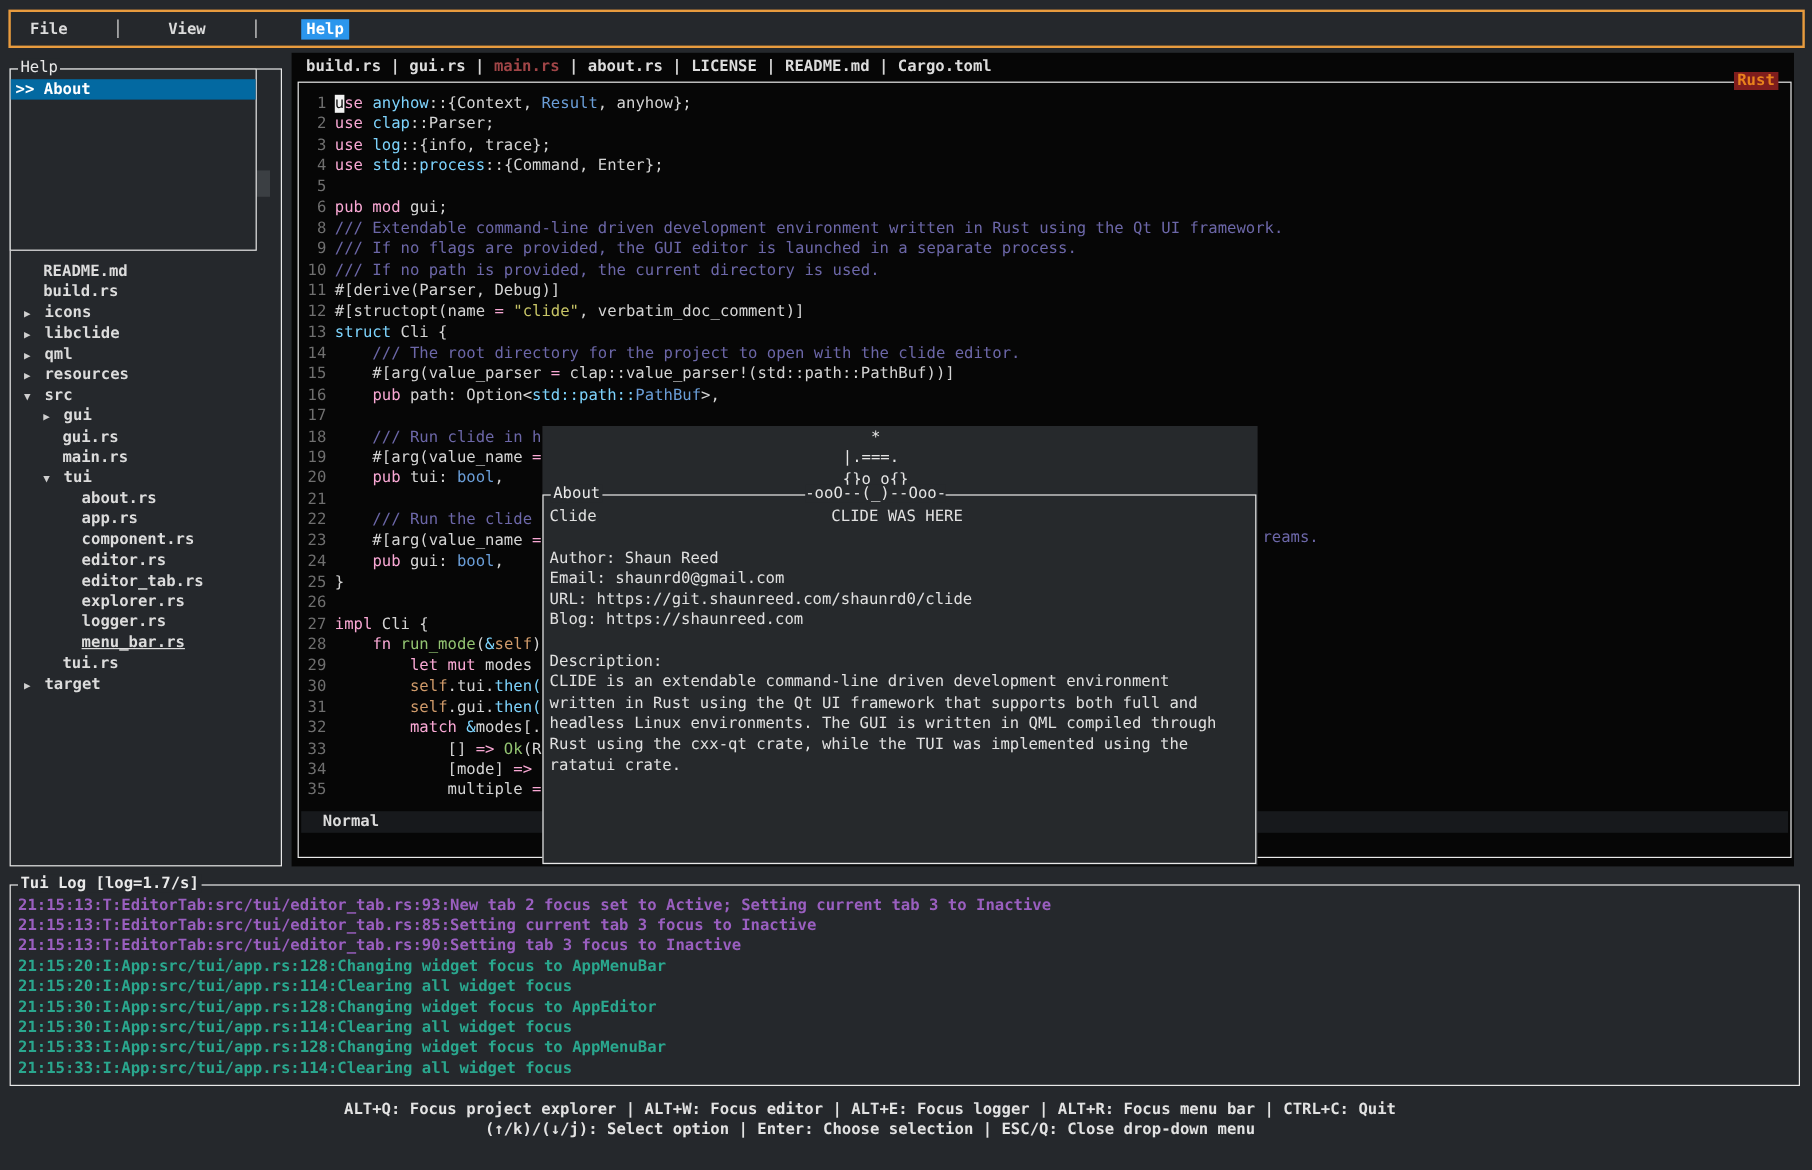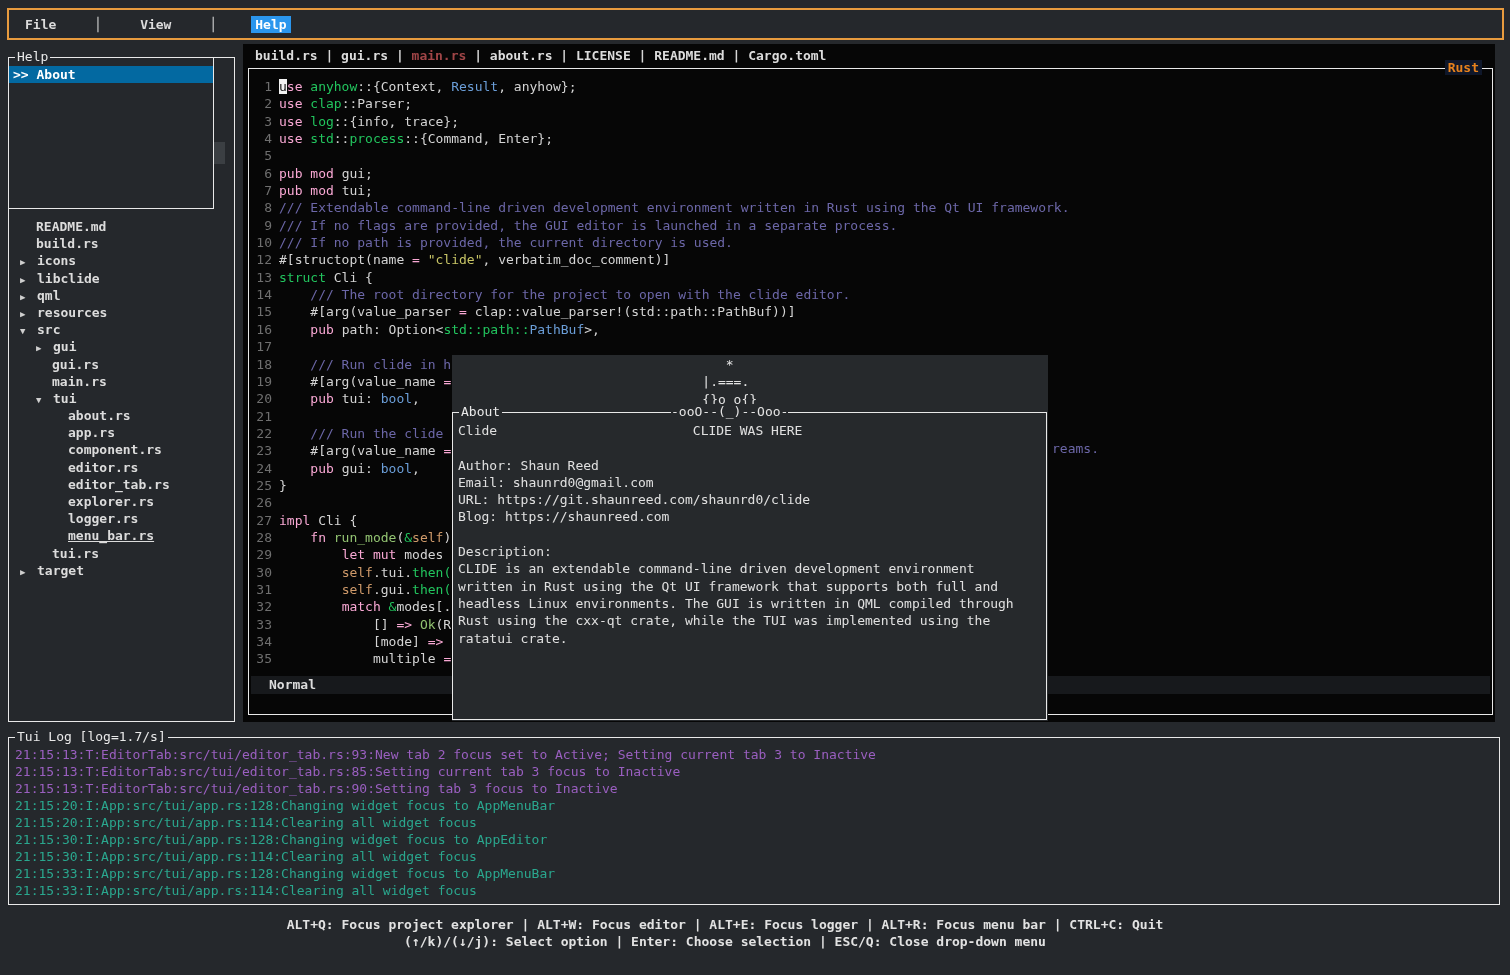--- a/index.html
+++ b/index.html
@@ -30,43 +30,43 @@
   .tree-arrow{display:inline-block;width:17px;font-size:9px;color:#cfcfcf;}
   #explorer-thumb{left:211px;top:142px;width:14px;height:22px;background:#3b3f43;}
 
   
   #editor-black{left:243px;top:44px;width:1252px;height:678px;background:#060606;z-index:2;}
   #tabbar{position:absolute;left:12px;top:4px;height:17px;display:flex;font-weight:bold;white-space:pre;}
   .tab{color:#dcdcdc;}
   .tab.active{color:#a04547;}
   .tab-sep{color:#d6d6d6;}
   #editor-box{position:absolute;left:5px;top:24px;width:1243px;height:645px;border:1.5px solid #e9e9e9;}
-  #rust-badge{position:absolute;top:-9px;right:10px;background:#0f172a;color:#e8821c;font-weight:bold;padding:0 3px;}
+  #rust-badge{position:absolute;top:-9px;right:10px;background:#7f1d1d;color:#e8821c;font-weight:bold;padding:0 3px;}
   #code{position:absolute;left:2px;top:9px;right:2px;}
   .code-line{height:17.35px;line-height:17.35px;white-space:pre;}
   .ln{display:inline-block;width:21px;text-align:right;margin-right:7px;color:#6f6f6f;}
-  .c-t{color:#d4d4d4}.c-kw{color:#f9a8d4}.c-mod{color:#22c55e}.c-type{color:#6b9ed8}
+  .c-t{color:#d4d4d4}.c-kw{color:#f9a8d4}.c-mod{color:#7dd3fc}.c-type{color:#6b9ed8}
   .c-fn{color:#93c472}.c-self{color:#cf9a6a}.c-str{color:#c8c566}.c-cmt{color:#6c67a8}
   .c-cursor{background:#f2f2f2;color:#111;}
   #statusbar{position:absolute;left:2px;right:2px;top:607px;height:18px;background:#17191c;
     line-height:18px;font-weight:bold;padding-left:18px;}
 
   
   #popup{left:452px;top:355px;width:596px;height:366px;background:#26292c;z-index:5;}
   #ascii-art{position:absolute;left:219px;top:1px;margin:0;line-height:17.3px;color:#e4e4e4;
     font-family:inherit;font-size:13px;}
   #popup-box{position:absolute;left:0;top:57px;width:593px;height:306px;border:1.5px solid #e9e9e9;}
   #popup-box .box-title{background:#26292c;}
   #border-art{position:absolute;top:-9px;left:218px;background:#26292c;color:#e4e4e4;}
   #popup-lines{position:absolute;left:5px;top:9px;line-height:17.3px;white-space:pre;color:#e0e0e0;}
 
   #line22-tail{left:1052px;top:441px;color:#6c67a8;z-index:3;}
 
   
-  #log-panel{left:8px;top:737px;width:1490px;height:166px;}
+  #log-panel{left:8px;top:737px;width:1490px;height:166px;font-weight:bold;}
   #log-lines{position:absolute;left:6px;top:8px;line-height:17px;white-space:pre;}
   .log-trace{color:#9a5fc0;}
   .log-info{color:#2aa78e;}
 
   
   #footer{left:0;top:916px;width:1450px;text-align:center;line-height:17.3px;font-weight:bold;color:#e2e2e2;}
 </style>
 </head>
 <body>
 
@@ -118,24 +118,24 @@
     <div id="tabbar"><span class="tab">build.rs</span><span class="tab-sep"> | </span><span class="tab">gui.rs</span><span class="tab-sep"> | </span><span class="tab active">main.rs</span><span class="tab-sep"> | </span><span class="tab">about.rs</span><span class="tab-sep"> | </span><span class="tab">LICENSE</span><span class="tab-sep"> | </span><span class="tab">README.md</span><span class="tab-sep"> | </span><span class="tab">Cargo.toml</span></div>
     <div id="editor-box">
       <span id="rust-badge">Rust</span>
       <div id="code">
           <div class="code-line"><span class="ln">1</span><span class="c-cursor">u</span><span class="c-kw">se </span><span class="c-mod">anyhow</span><span class="c-t">::{</span><span class="c-t">Context, </span><span class="c-type">Result</span><span class="c-t">, anyhow};</span></div>
           <div class="code-line"><span class="ln">2</span><span class="c-kw">use </span><span class="c-mod">clap</span><span class="c-t">::Parser;</span></div>
           <div class="code-line"><span class="ln">3</span><span class="c-kw">use </span><span class="c-mod">log</span><span class="c-t">::{info, trace};</span></div>
           <div class="code-line"><span class="ln">4</span><span class="c-kw">use </span><span class="c-mod">std</span><span class="c-t">::</span><span class="c-mod">process</span><span class="c-t">::{Command, Enter};</span></div>
           <div class="code-line"><span class="ln">5</span></div>
           <div class="code-line"><span class="ln">6</span><span class="c-kw">pub mod </span><span class="c-t">gui;</span></div>
-          <div class="code-line"><span class="ln">7</span><span class="c-kw">pub mod </span><span class="c-t">tui;</span></div>
           <div class="code-line"><span class="ln">8</span><span class="c-cmt">/// Extendable command-line driven development environment written in Rust using the Qt UI framework.</span></div>
           <div class="code-line"><span class="ln">9</span><span class="c-cmt">/// If no flags are provided, the GUI editor is launched in a separate process.</span></div>
           <div class="code-line"><span class="ln">10</span><span class="c-cmt">/// If no path is provided, the current directory is used.</span></div>
+          <div class="code-line"><span class="ln">11</span><span class="c-t">#[derive(Parser, Debug)]</span></div>
           <div class="code-line"><span class="ln">12</span><span class="c-t">#[structopt(name </span><span class="c-kw">= </span><span class="c-str">"clide"</span><span class="c-t">, verbatim_doc_comment)]</span></div>
           <div class="code-line"><span class="ln">13</span><span class="c-mod">struct </span><span class="c-t">Cli {</span></div>
           <div class="code-line"><span class="ln">14</span><span class="c-cmt">    /// The root directory for the project to open with the clide editor.</span></div>
           <div class="code-line"><span class="ln">15</span><span class="c-t">    #[arg(value_parser </span><span class="c-kw">= </span><span class="c-t">clap::value_parser!(std::path::PathBuf))]</span></div>
           <div class="code-line"><span class="ln">16</span><span class="c-t">    </span><span class="c-kw">pub </span><span class="c-t">path: Option&lt;</span><span class="c-mod">std::path::</span><span class="c-type">PathBuf</span><span class="c-t">&gt;,</span></div>
           <div class="code-line"><span class="ln">17</span></div>
           <div class="code-line"><span class="ln">18</span><span class="c-cmt">    /// Run clide in h</span></div>
           <div class="code-line"><span class="ln">19</span><span class="c-t">    #[arg(value_name </span><span class="c-kw">=</span></div>
           <div class="code-line"><span class="ln">20</span><span class="c-t">    </span><span class="c-kw">pub </span><span class="c-t">tui: </span><span class="c-type">bool</span><span class="c-t">,</span></div>
           <div class="code-line"><span class="ln">21</span></div>

